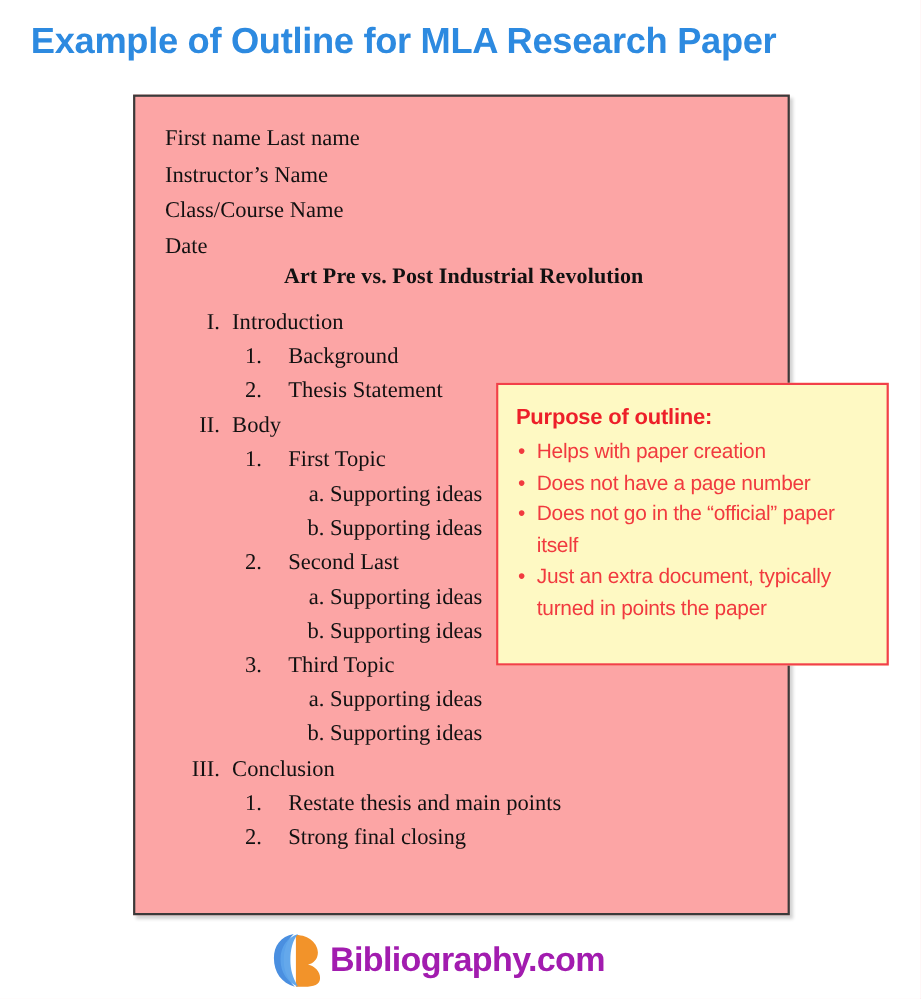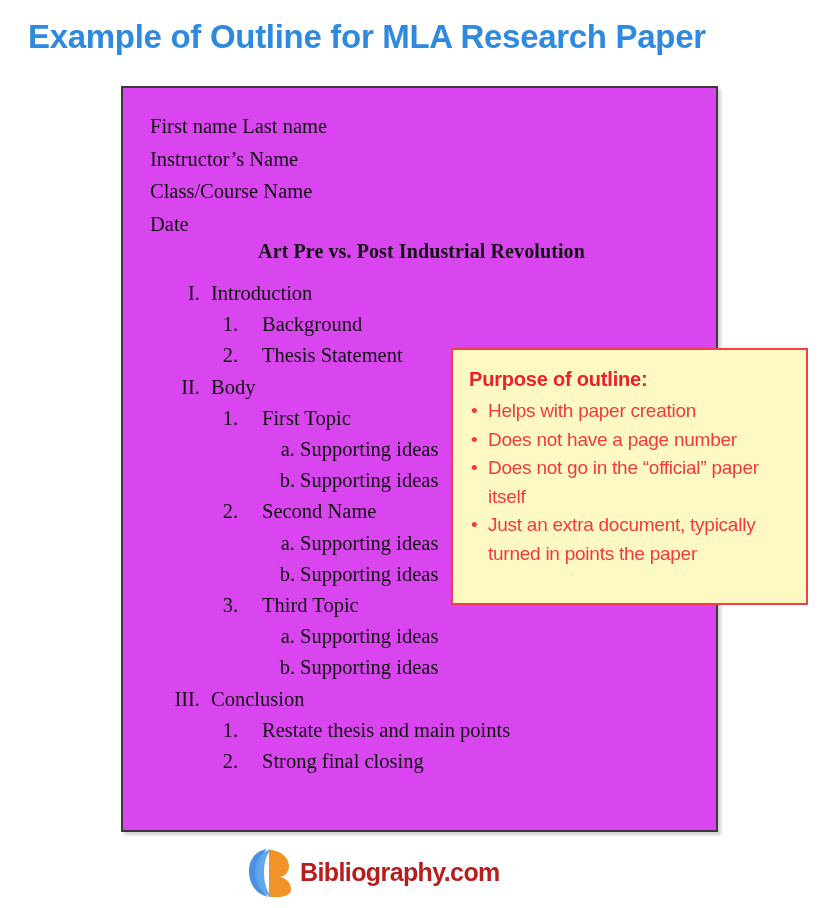--- a/index.html
+++ b/index.html
@@ -29,21 +29,21 @@
     white-space: nowrap;
   }
 
   
   #paper-sheet {
     position: absolute;
     left: 121px;
     top: 86px;
     width: 597px;
     height: 746px;
-    background: #d946ef;
+    background: #fca5a5;
     border: 2px solid #3a3a3a;
     box-sizing: border-box;
     box-shadow: 3px 3px 3px rgba(0,0,0,0.18);
   }
 
   
   .doc-headerblock {
     position: absolute;
     left: 27px;
     top: 22px;
@@ -153,23 +153,23 @@
     position: relative;
     width: 46px;
     height: 52px;
     flex: 0 0 auto;
   }
   #logo-text-wrap {
     margin-left: 7px;
     font-family: "Liberation Sans", "DejaVu Sans", sans-serif;
   }
   #logo-wordmark {
-    font-size: 25px;
-    font-weight: bold;
-    color: #b91c1c;
+    font-size: 31px;
+    font-weight: bold;
+    color: #a21caf;
     line-height: 33px;
     letter-spacing: -0.6px;
   }
   #logo-tagline {
     font-size: 12.4px;
     line-height: 16px;
     letter-spacing: 0.1px;
     white-space: nowrap;
     margin-top: 1px;
   }
@@ -217,21 +217,21 @@
     <div class="outline-row lvl3">
       <span class="marker">a.</span>
       <span class="otext">Supporting ideas</span>
     </div>
     <div class="outline-row lvl3">
       <span class="marker">b.</span>
       <span class="otext">Supporting ideas</span>
     </div>
     <div class="outline-row lvl2">
       <span class="marker">2.</span>
-      <span class="otext">Second Name</span>
+      <span class="otext">Second Last</span>
     </div>
     <div class="outline-row lvl3">
       <span class="marker">a.</span>
       <span class="otext">Supporting ideas</span>
     </div>
     <div class="outline-row lvl3">
       <span class="marker">b.</span>
       <span class="otext">Supporting ideas</span>
     </div>
     <div class="outline-row lvl2">

